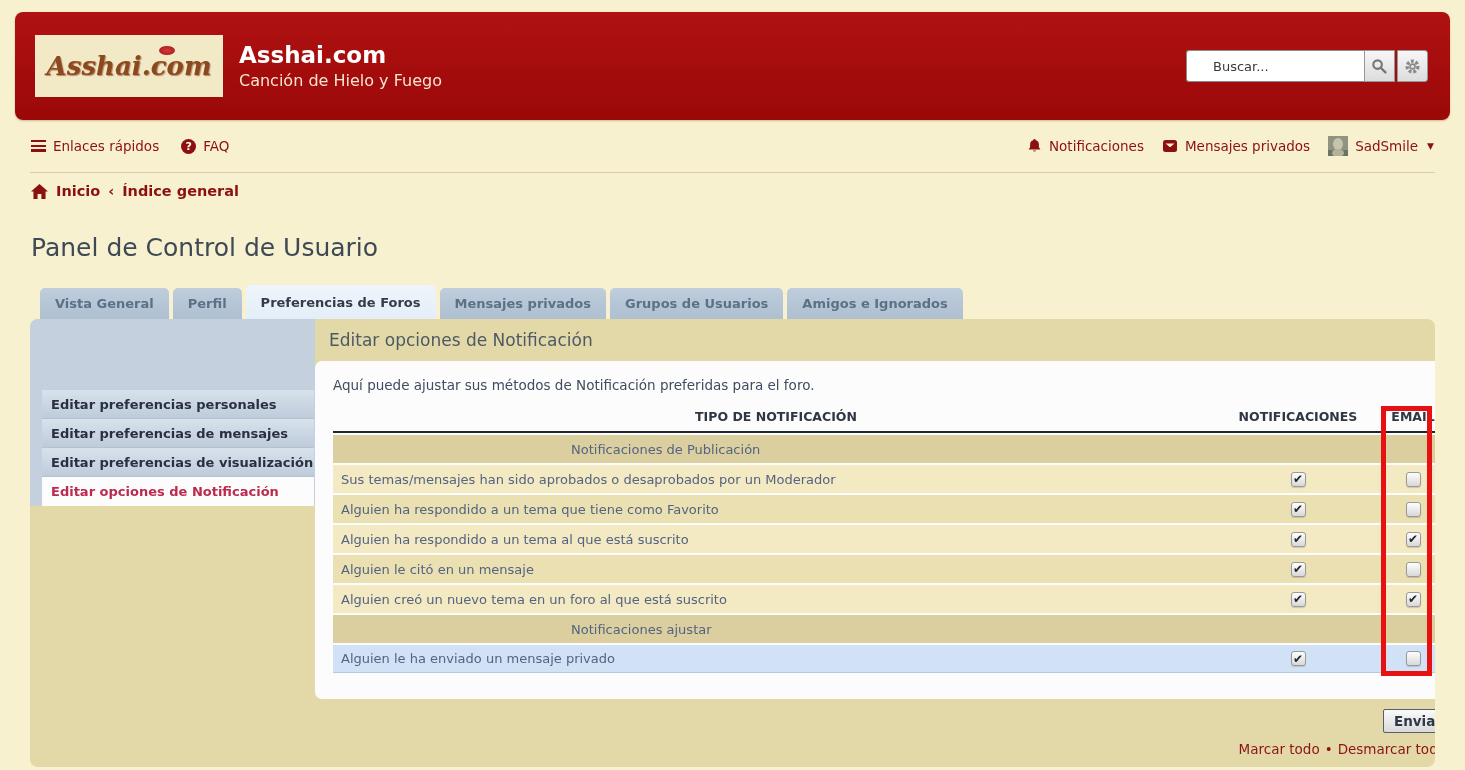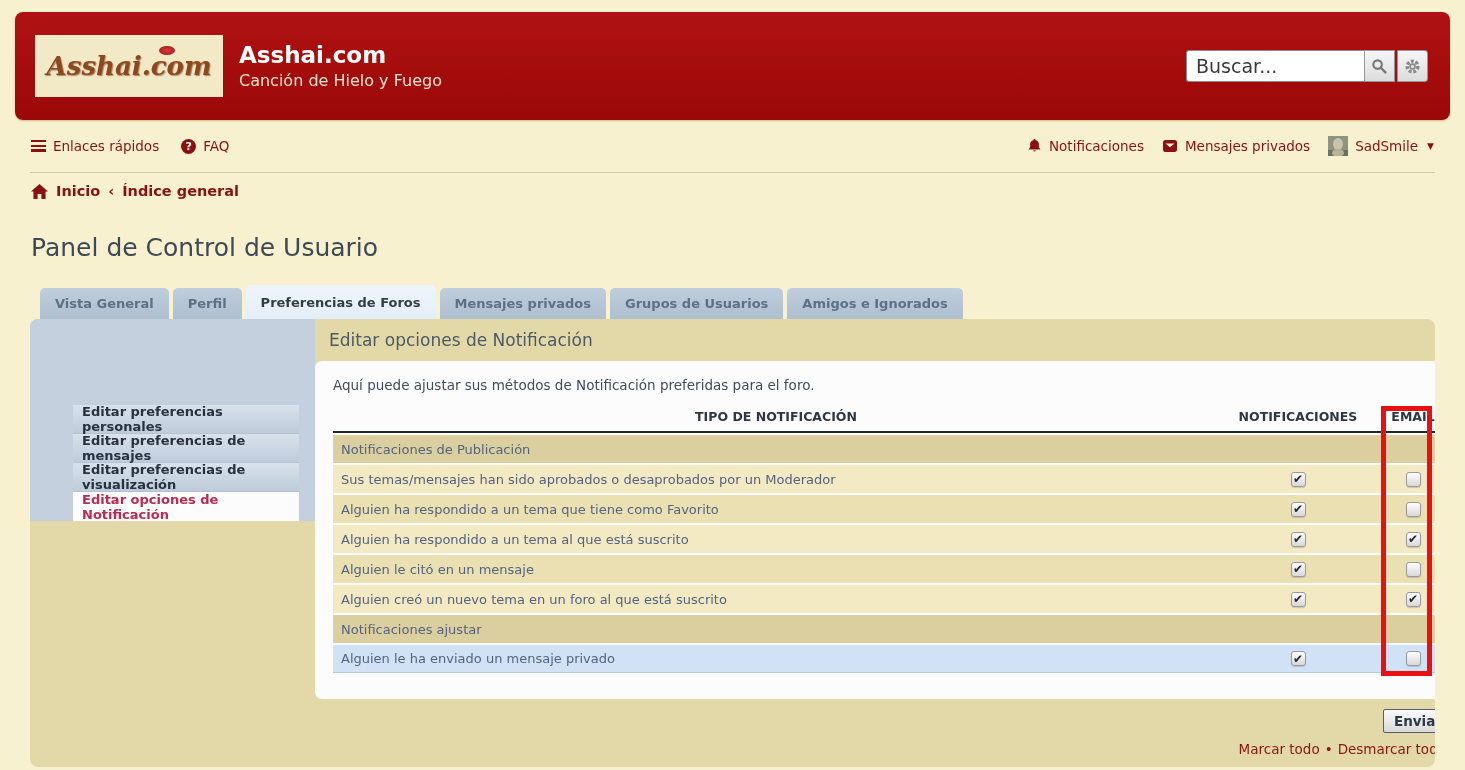--- a/index.html
+++ b/index.html
@@ -31,21 +31,21 @@
     color:#8b4a1e; text-shadow:1px 1px 1px rgba(130,50,30,.55);
   }
   .crab { position:absolute; top:11px; right:48px; width:16px; height:9px;
     background:radial-gradient(#d43a3a,#a31616); border-radius:50%; }
   .site-titles { margin-left:16px; }
   .site-title { margin:0; font-size:23px; font-weight:bold; color:#ffffff; }
   .site-subtitle { margin-top:3px; font-size:16px; color:#f6e4d0; }
   .search-area { margin-left:auto; display:flex; align-items:center; }
   .search-input {
     width:178px; height:32px; border:1px solid #8a8a8a; border-right:none;
-    border-radius:3px 0 0 3px; padding:0 9px; font-size:19px; color:#222;
+    border-radius:3px 0 0 3px; padding:0 26px; font-size:13px; color:#222;
     font-family:"DejaVu Sans","Liberation Sans",sans-serif; outline:none;
   }
   .search-input::placeholder { color:#3a3a3a; opacity:1; }
   .search-btn {
     width:31px; height:32px; padding:0; cursor:pointer;
     background:linear-gradient(#f7f7f7,#dcdcdc); border:1px solid #979797;
     display:flex; align-items:center; justify-content:center;
   }
   .search-btn.gear { margin-left:2px; border-radius:0 3px 3px 0; }
 
@@ -73,41 +73,41 @@
     padding:8px 15px; background:linear-gradient(#bfcddc,#aebfd0);
     color:#5a7186; font-weight:bold; font-size:13px;
     border-radius:5px 5px 0 0; cursor:pointer; white-space:nowrap;
   }
   .tab.active { background:linear-gradient(#eef5fb,#e4eef8); color:#333d47; padding-top:10px; padding-bottom:9px; }
 
   
   .wrapper { margin:0 15px; background:#e3d9a8; border-radius:8px; overflow:hidden; display:flex; }
   .left-col { width:285px; flex:0 0 285px; }
   .menu-block { background:#c4d0dd; padding-top:70px; }
-  .cp-menu { list-style:none; margin:16px; padding:0 0 0 27px; }
+  .cp-menu { list-style:none; margin:1px; padding:0 0 0 11px; }
   .cp-menu li {
     height:29px; display:flex; align-items:center; padding-left:9px;
     font-weight:bold; font-size:13px; color:#28313f;
     background:linear-gradient(#d8e2ec,#becbda); border-bottom:1px solid #b4c2d1; cursor:pointer;
   }
   .cp-menu li.active { background:#fcfcfc; color:#bc2a4d; border-bottom:none; }
 
   .right-col { flex:1; padding:0 15px 8px 0; display:flex; flex-direction:column; }
   .titlebar { height:42px; display:flex; align-items:center; padding-left:14px;
     font-size:17px; color:#4d5965; }
   .white-panel { background:#fcfcfc; border-radius:7px; padding:14px 6px 14px 18px;
     min-height:338px; position:relative; }
   .panel-desc { margin:2px 0 16px; font-size:13.5px; color:#404c5f; }
 
   .thead { display:flex; align-items:flex-end; padding-bottom:7px;
     border-bottom:2px solid #20262d; font-weight:bold; font-size:12.5px; color:#2e3742; }
   .c1 { width:886px; text-align:center; }
   .c2 { width:158px; text-align:center; }
   .c3 { width:72px; text-align:center; }
-  .trow { display:flex; align-items:center; height:28px; margin-top:2px; font-size:13px; color:#536482; }
+  .trow { display:flex; align-items:center; height:28px; margin-top:2px; font-size:13px; color:#536482;justify-content:flex-end; }
   .trow .c1 { text-align:left; padding-left:8px; }
   .trow .c2, .trow .c3 { display:flex; align-items:center; justify-content:center; }
   .trow.cat  { background:#dbcf9f; }
   .trow.odd  { background:#f3e9c2; }
   .trow.even { background:#ebe0b2; }
   .trow.blue { background:#d1e2f6; border-bottom:1px solid #b6c7df; }
   .cb {
     width:15px; height:15px; border:1px solid #999; border-radius:3px;
     background:linear-gradient(#fefefe,#d8d8d8);
     display:inline-flex; align-items:center; justify-content:center;

